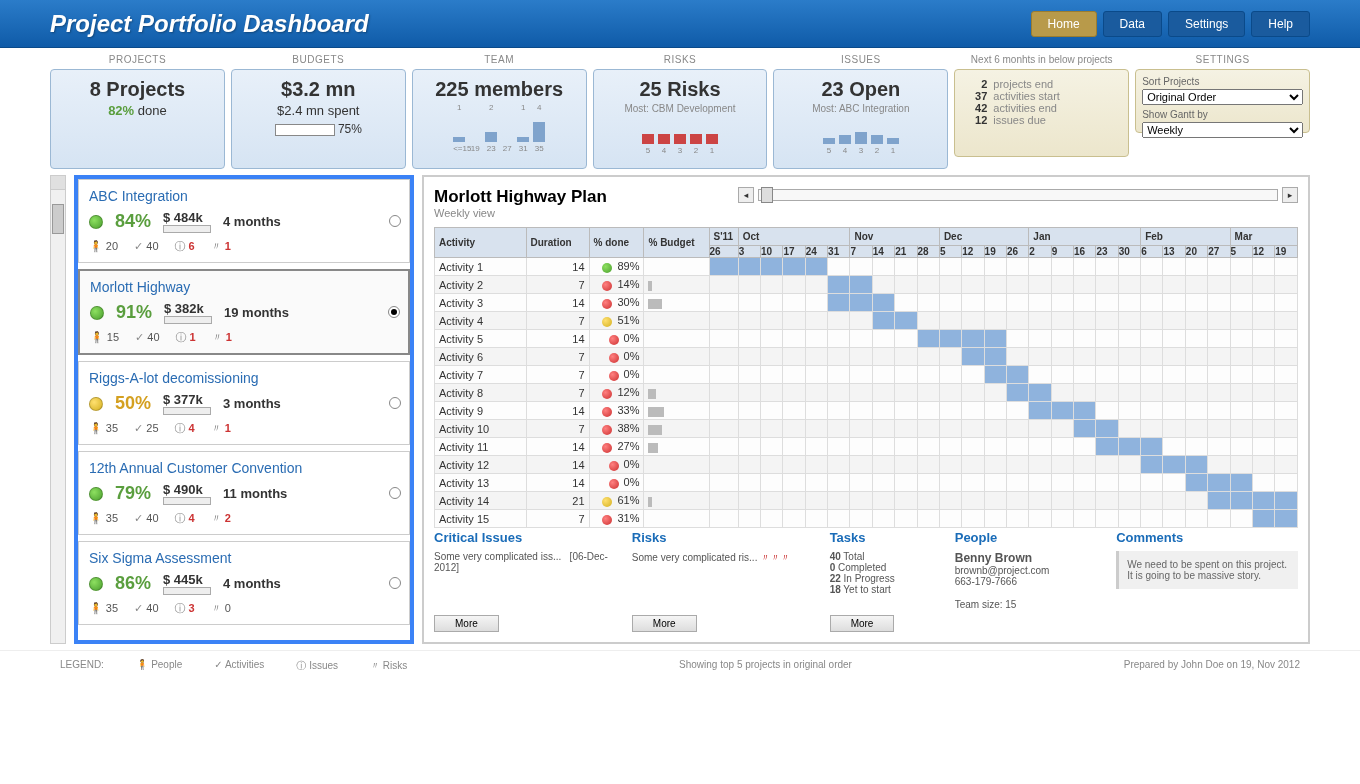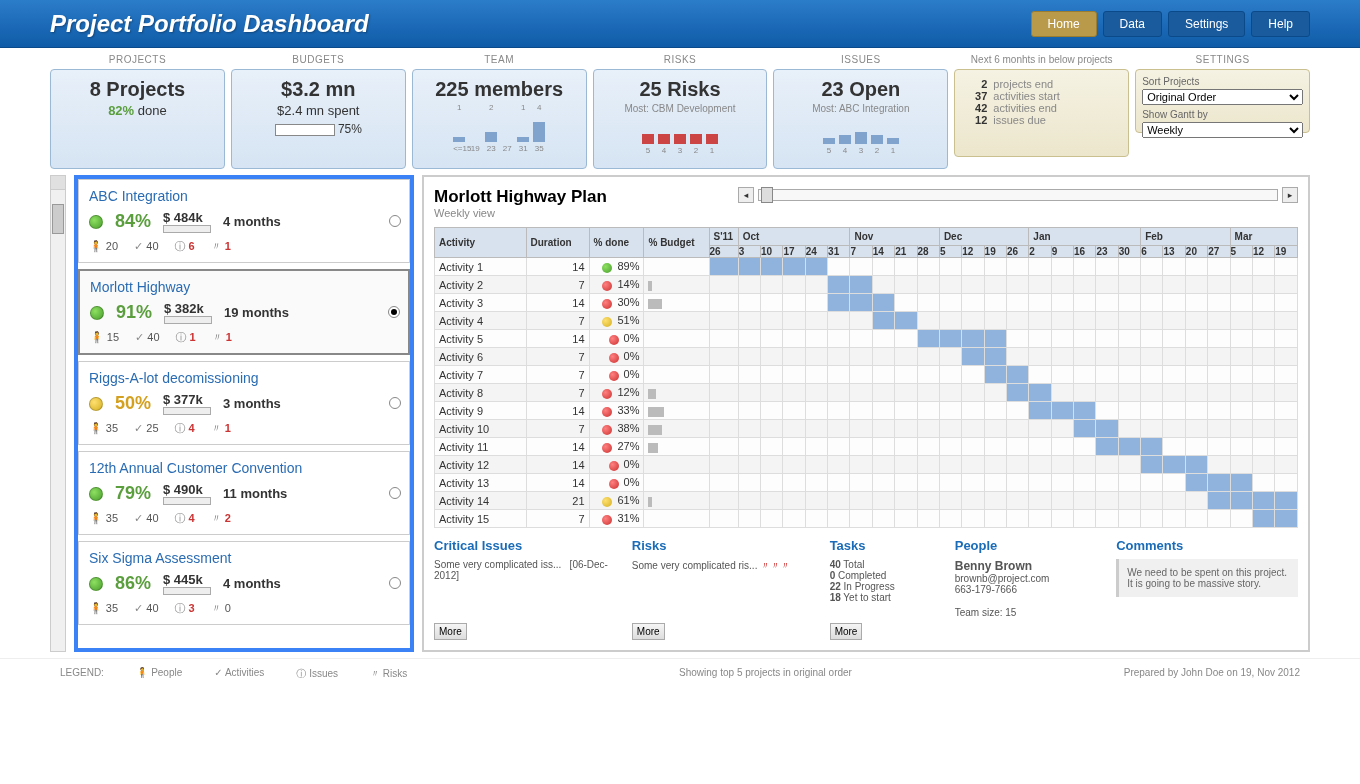--- a/index.html
+++ b/index.html
@@ -83,25 +83,25 @@
 .col-act { width: 90px; }
 .col-dur { width: 62px; text-align: right; }
 .col-done { width: 54px; text-align: right; }
 .col-bud { width: 64px; }
 .col-day { width: 22px; padding: 0 !important; }
 .month-hdr { background: #e8eef6; }
 .dot-cell { width: 10px; height: 10px; border-radius: 50%; display: inline-block; vertical-align: middle; margin-right: 2px; }
 .bud-bar { display: inline-block; height: 10px; background: #bbb; vertical-align: middle; }
 .gantt-bar { background: #8fb3dd; height: 100%; width: 100%; display: block; }
 
-.bottom-panels { display: flex; gap: 16px; margin-top: 10px; }
+.bottom-panels { display: flex; gap: 16px; margin-top: 2px; }
 .panel { flex: 1; }
 .panel-title { color: #1a6cb8; font-weight: bold; font-size: 13px; margin-bottom: 6px; }
 .panel-body { font-size: 10px; color: #555; min-height: 56px; }
-.more-btn { background: linear-gradient(#f5f5f5,#ddd); border: 1px solid #aaa; padding: 2px 4px; font-size: 10px; cursor: pointer; margin-top: 8px; }
+.more-btn { background: linear-gradient(#f5f5f5,#ddd); border: 1px solid #aaa; padding: 2px 20px; font-size: 10px; cursor: pointer; margin-top: 8px; }
 .comments-box { background: #f0f0f0; border-left: 3px solid #ccc; padding: 8px; font-size: 10px; color: #666; }
 .task-line { font-size: 10px; }
 .task-line b { font-weight: bold; }
 
 .footer { display: flex; justify-content: space-between; padding: 8px 60px; font-size: 10px; color: #888; border-top: 1px solid #eee; margin-top: 6px; }
 .legend-items { display: flex; gap: 32px; }
 </style>
 </head>
 <body>
 

